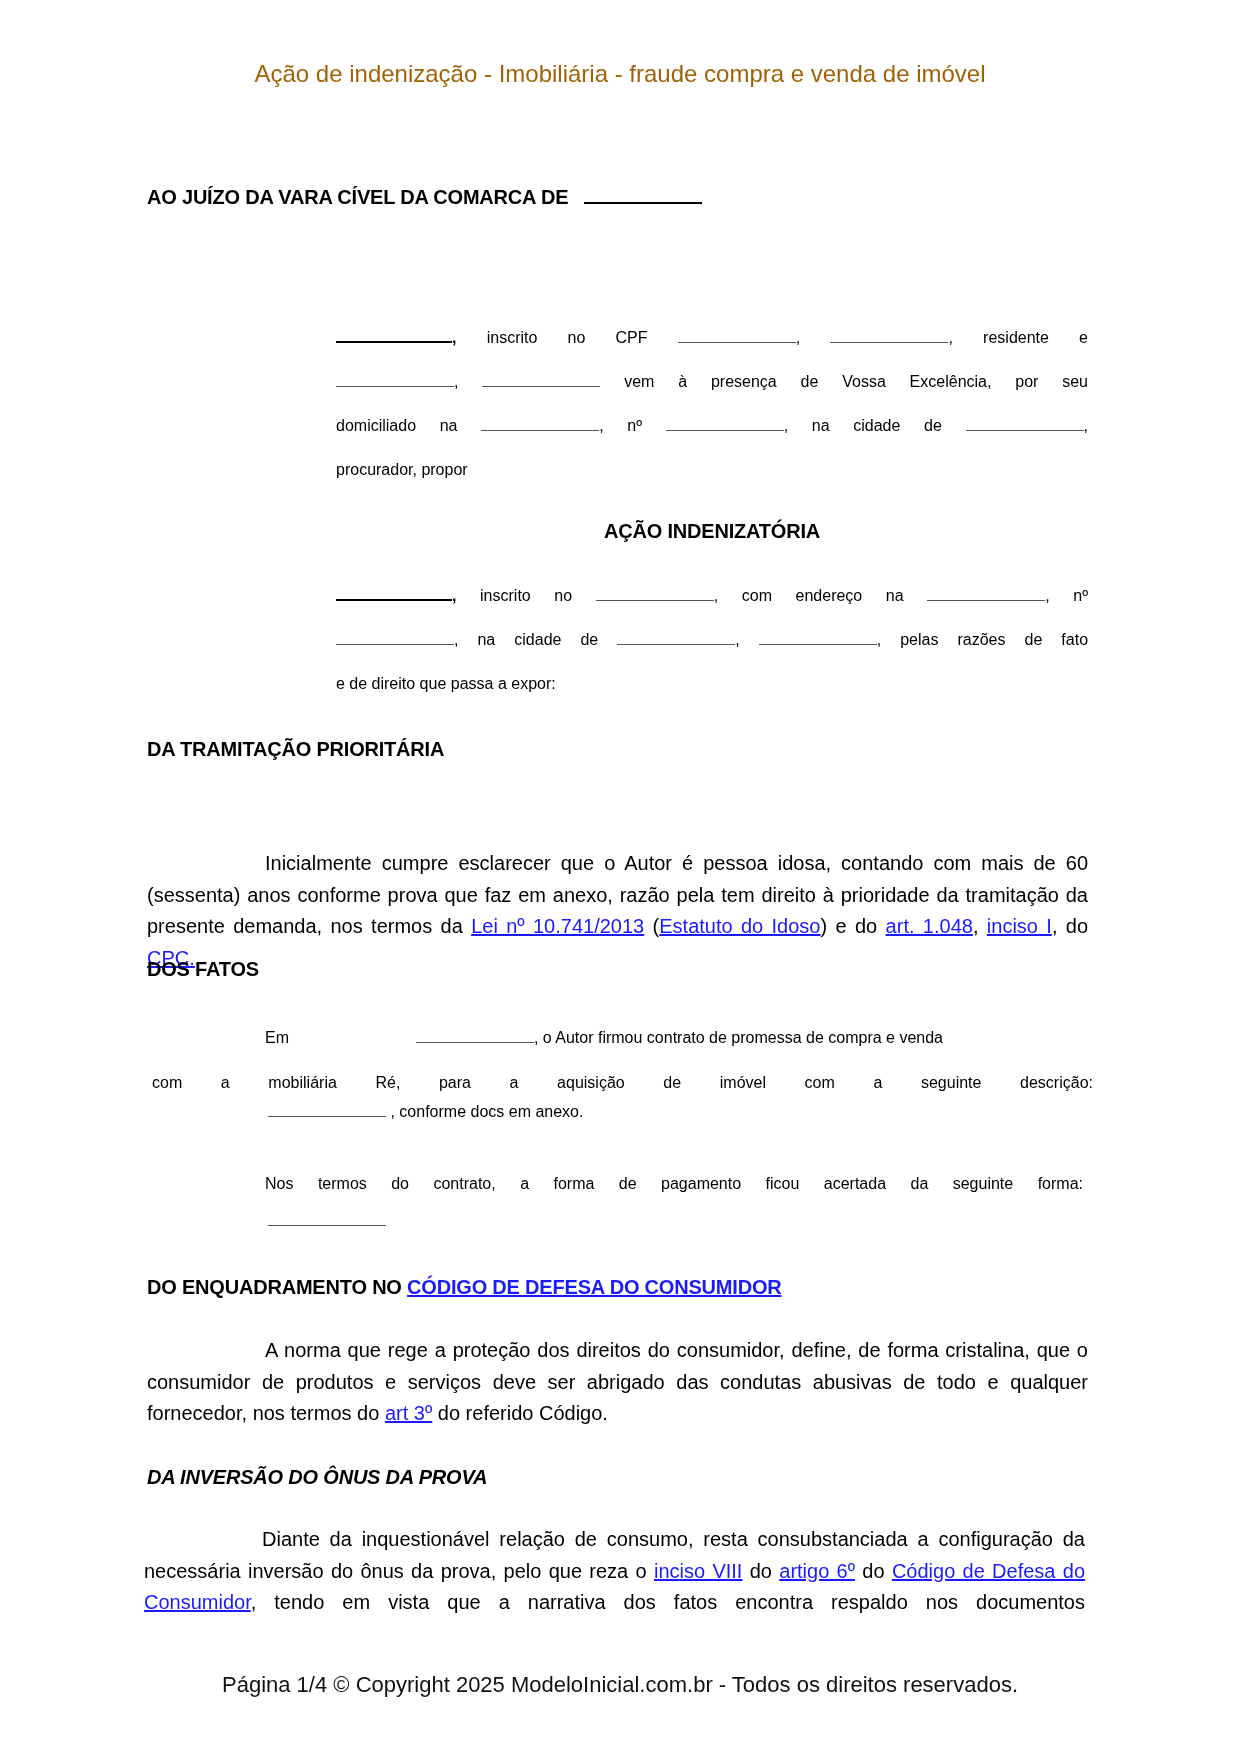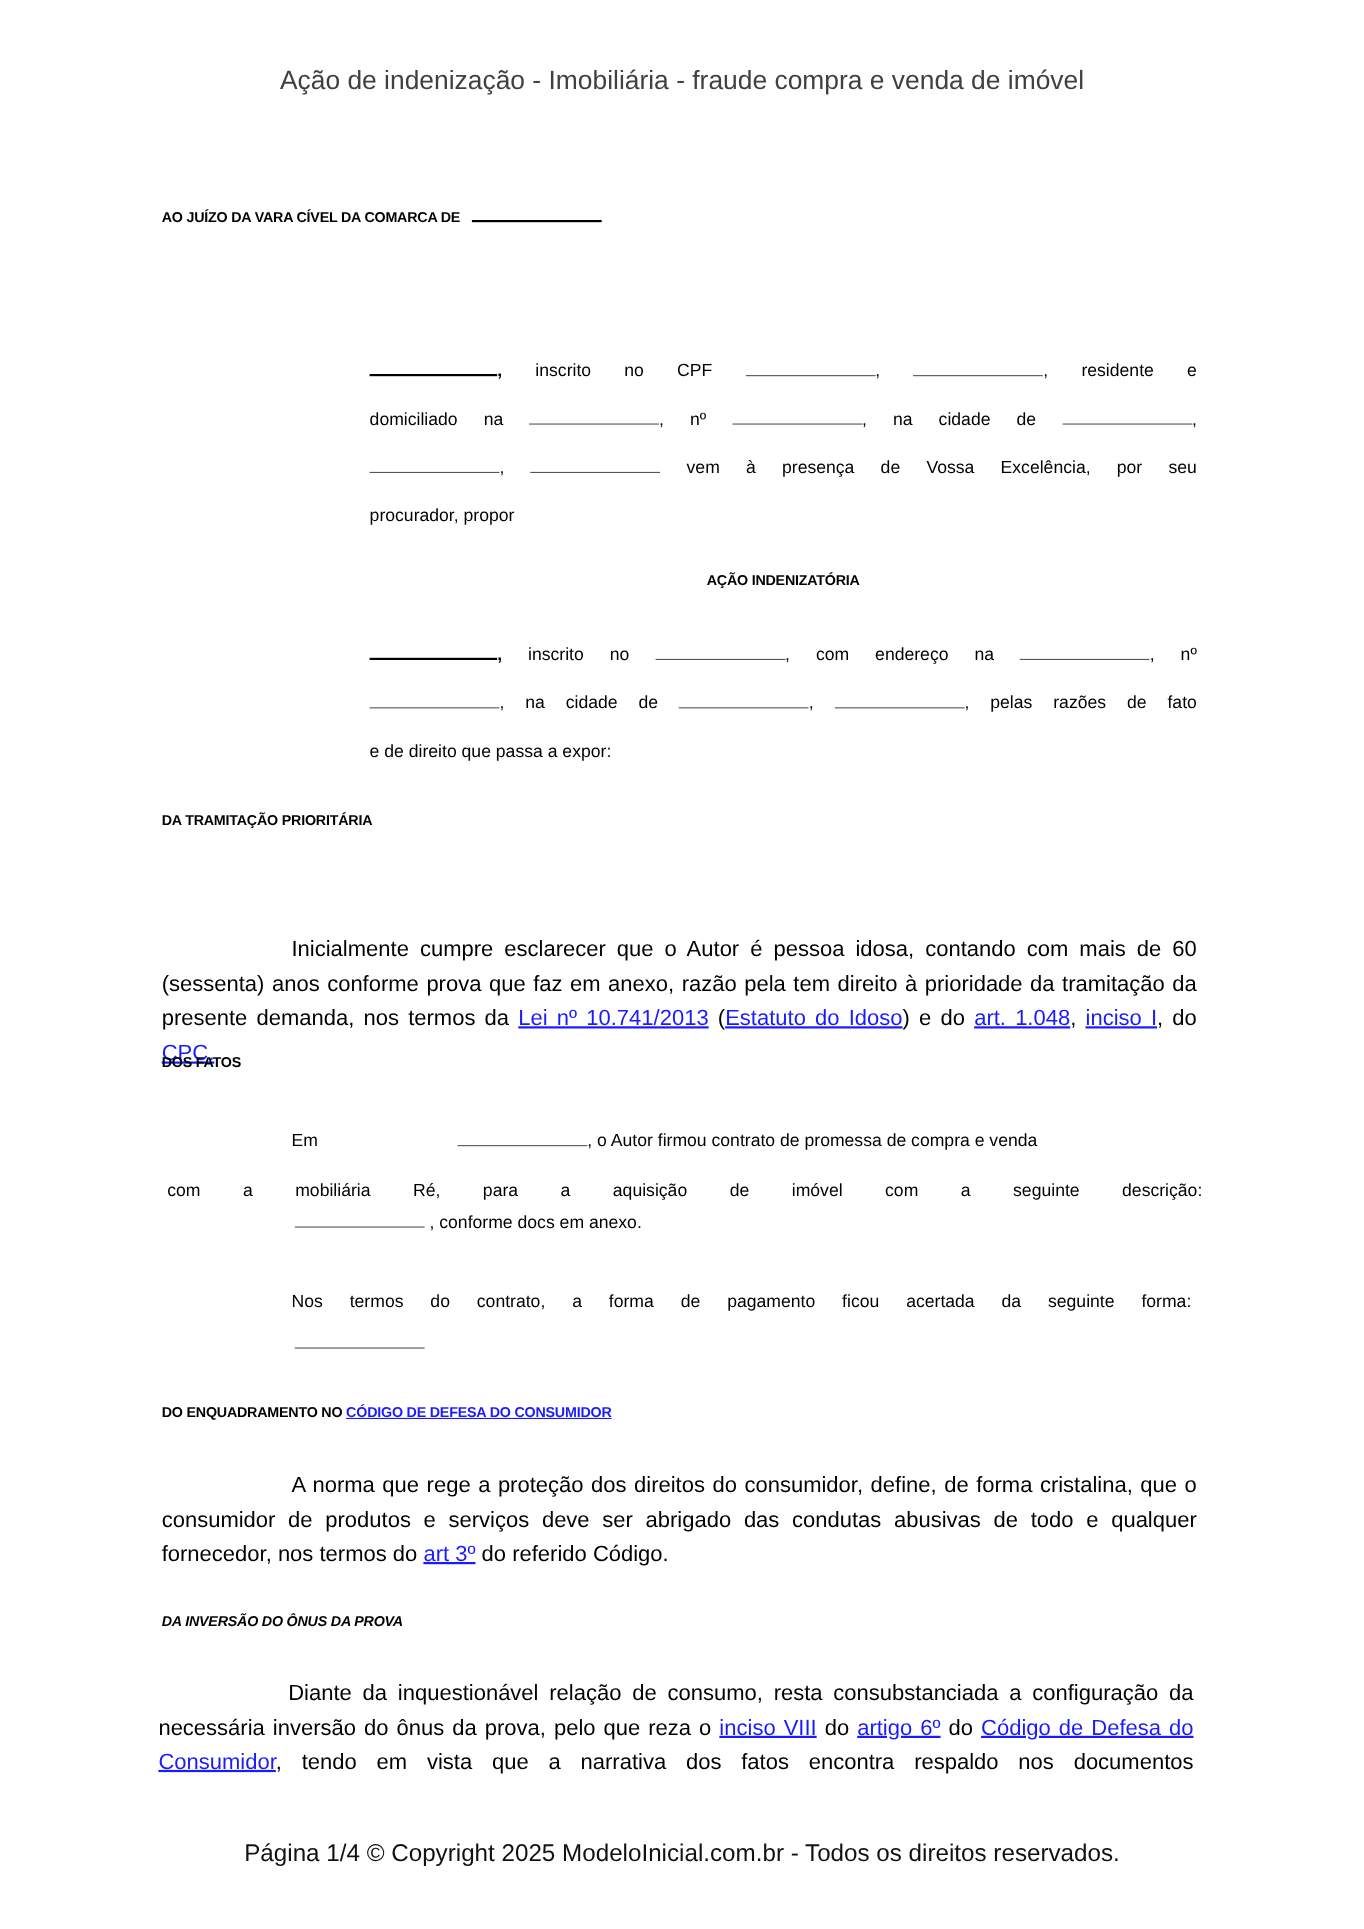--- a/index.html
+++ b/index.html
@@ -2,29 +2,29 @@
 <html><head>
 <meta charset="utf-8">
 <style>
   html, body { margin: 0; padding: 0; background: #ffffff; }
   body {
     width: 1240px; height: 1754px; position: relative; overflow: hidden;
     font-family: "Liberation Sans", sans-serif; color: #000;
   }
   .page-header {
     position: absolute; top: 60px; left: 0; width: 1240px; text-align: center;
-    font-size: 24px; color: #404040;
+    font-size: 24px; color: #a16207;
   }
   .page-footer {
     position: absolute; top: 1672px; left: 0; width: 1240px; text-align: center;
     font-size: 22px; color: #111;
   }
   .abs { position: absolute; }
   .bold { font-weight: bold; }
-  .h { font-size: 13px; font-weight: bold; letter-spacing: -0.2px; }
+  .h { font-size: 20px; font-weight: bold; letter-spacing: -0.2px; }
   .p { font-size: 16px; line-height: 44px; }
   .pj { font-size: 20px; line-height: 31.5px; text-align: justify; text-align-last: left; }
   .just { text-align: justify; text-align-last: justify; }
   a.lnk { color: #1a1aff; text-decoration: underline; }
   .blank { display: inline-block; border-bottom: 1px solid #555; height: 14px; vertical-align: baseline; }
   .blank-b { display: inline-block; border-bottom: 2px solid #000; height: 14px; vertical-align: baseline; }
   .indent { display: inline-block; width: 118px; }
 </style>
 </head>
 <body>
@@ -38,31 +38,31 @@
 
 <div class="abs p" style="top:316px; left:336px; width:752px;">
   <div class="just">
     <span class="blank-b" style="width:116px;"></span><span class="bold">,</span>
     <span>inscrito  no  CPF</span>
     <span class="blank" style="width:118px;"></span>,
     <span class="blank" style="width:118px;"></span>,
     <span>residente  e</span>
   </div>
   <div class="just">
+    <span class="blank" style="width:118px;"></span>,
+    <span class="blank" style="width:118px;"></span>
+    <span>vem  à  presença  de  Vossa  Excelência,  por  seu</span>
+  </div>
+  <div class="just">
     <span>domiciliado  na</span>
     <span class="blank" style="width:118px;"></span>,
     <span>nº</span>
     <span class="blank" style="width:118px;"></span>,
     <span>na  cidade  de</span>
     <span class="blank" style="width:118px;"></span>,
-  </div>
-  <div class="just">
-    <span class="blank" style="width:118px;"></span>,
-    <span class="blank" style="width:118px;"></span>
-    <span>vem  à  presença  de  Vossa  Excelência,  por  seu</span>
   </div>
   <div>procurador, propor</div>
 </div>
 
 <div class="abs h" style="top:520px; left:336px; width:752px; text-align:center;">AÇÃO INDENIZATÓRIA</div>
 
 <div class="abs p" style="top:574px; left:336px; width:752px;">
   <div class="just">
     <span class="blank-b" style="width:116px;"></span><span class="bold">,</span>
     <span>inscrito  no</span>

